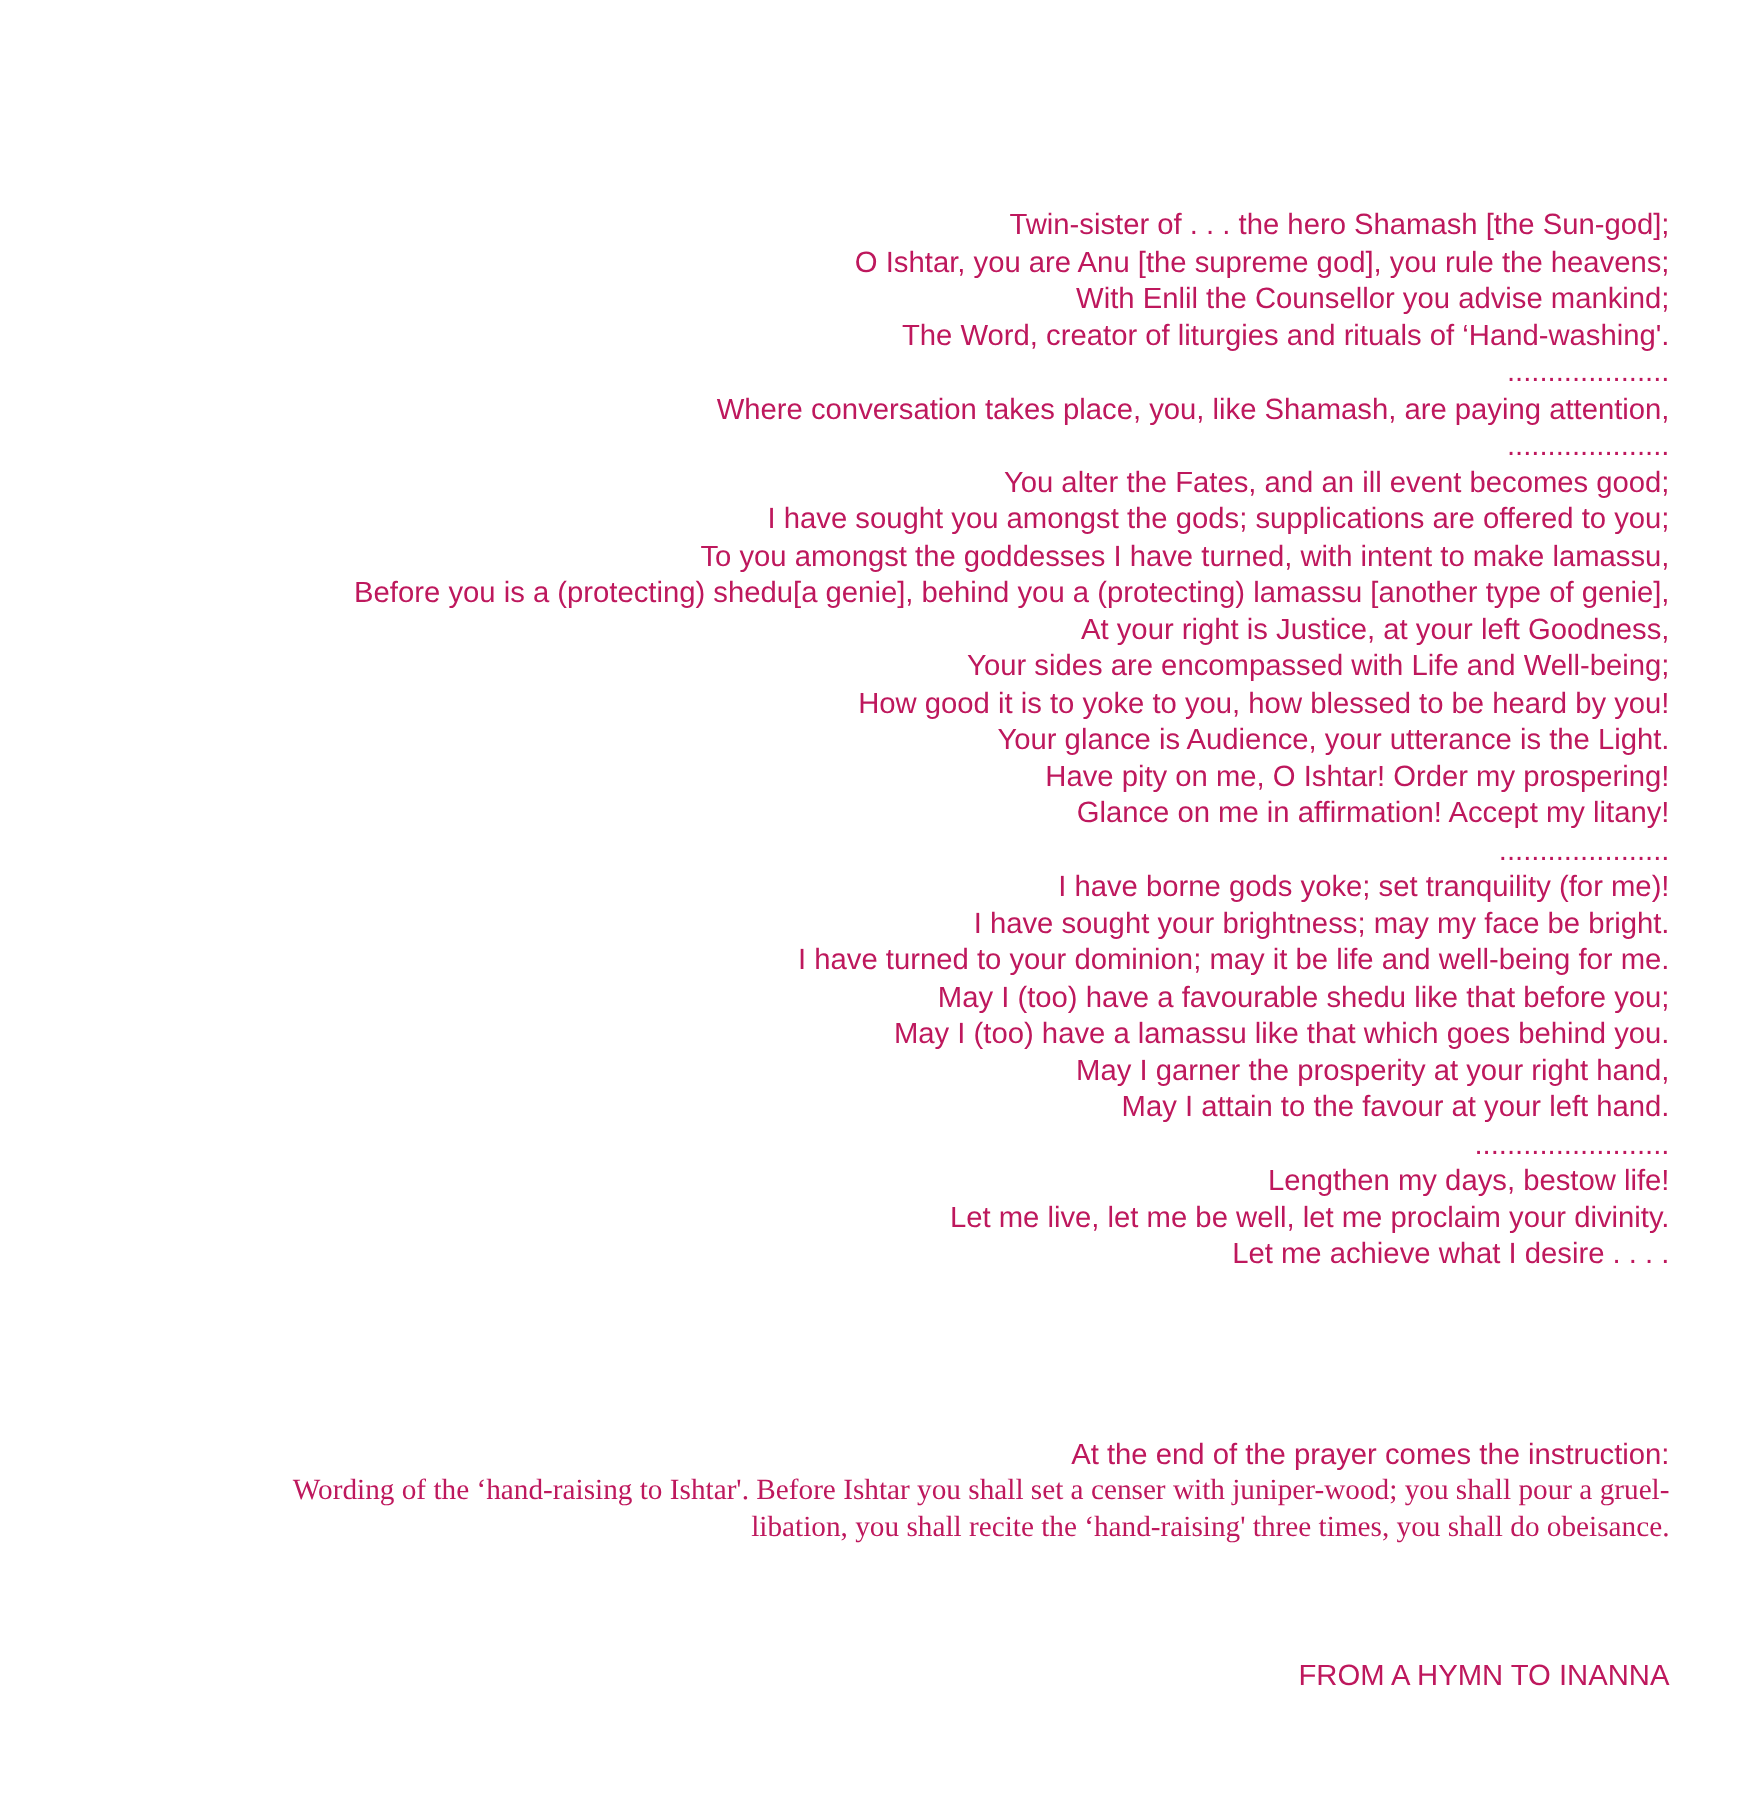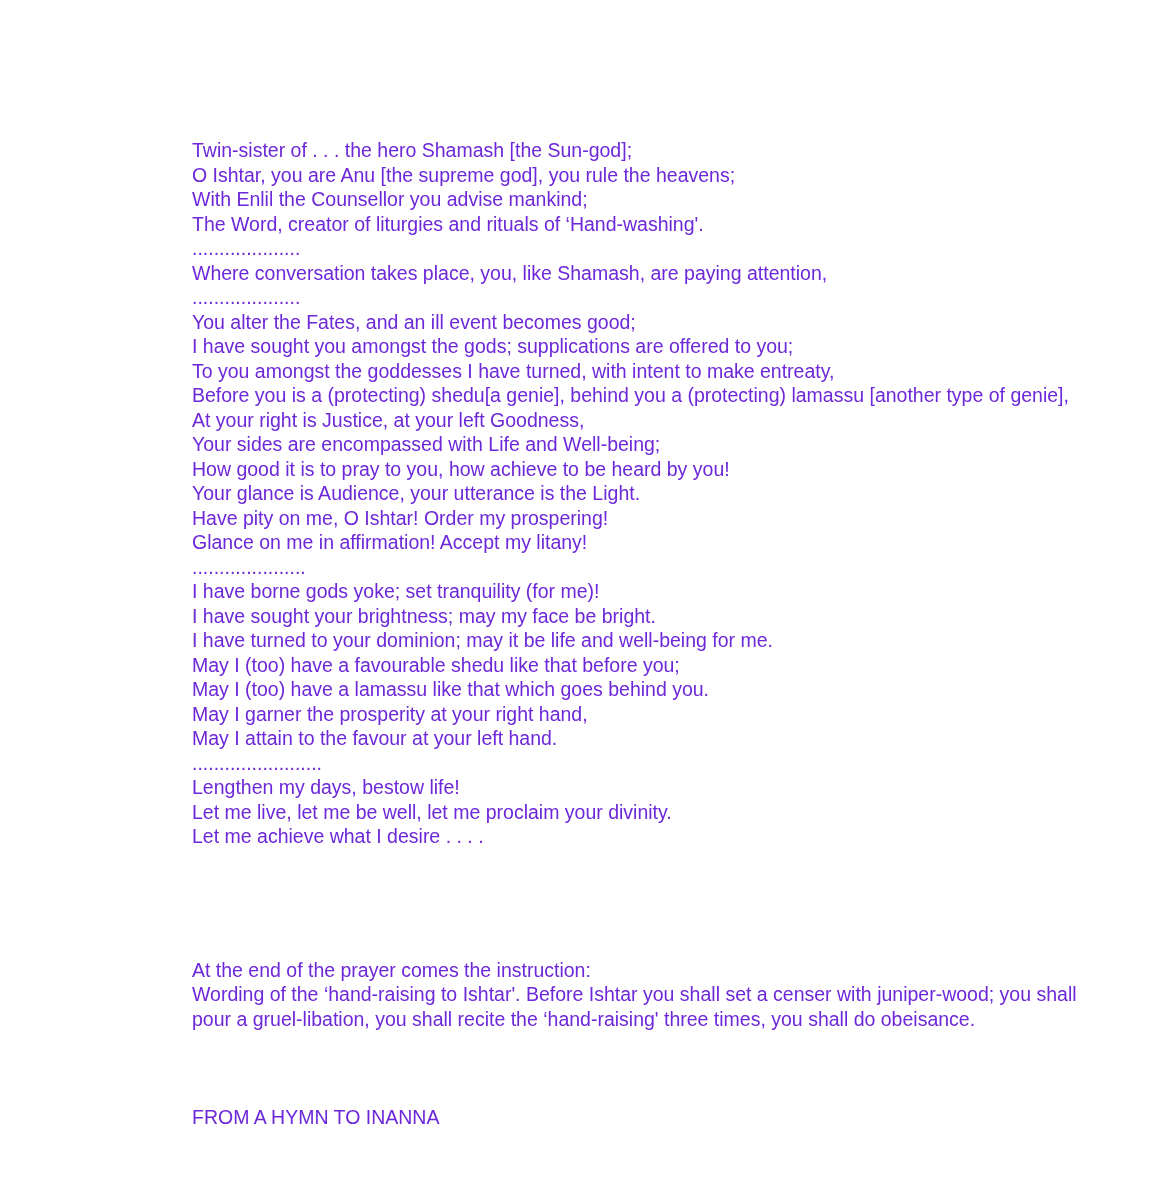--- a/index.html
+++ b/index.html
@@ -5,36 +5,38 @@
   html, body {
     margin: 0;
     padding: 0;
     background: #ffffff;
   }
   .page {
     position: relative;
     width: 1165px;
     height: 1201px;
     background: #ffffff;
-    color: #6d28d9;
+    color: #be185d;
     font-family: "Liberation Sans", "DejaVu Sans", sans-serif;
     font-size: 19.5px;
     line-height: 24.5px;
     box-sizing: border-box;
     padding: 138px 52px 0 192px;
     overflow: hidden;
+    text-align: right;
   }
   .line {
     white-space: pre-wrap;
   }
   .instruction-block {
     margin-top: 109px;
   }
   .instruction-body {
     white-space: pre-wrap;
+    font-family: Liberation Serif, serif;
   }
   .footer-title {
     margin-top: 74px;
     white-space: pre;
   }
 </style>
 </head>
 <body>
 
 <div class="page">
@@ -42,25 +44,25 @@
   <div class="poem">
       <div class="line">Twin-sister of . . . the hero Shamash [the Sun-god];</div>
       <div class="line">O Ishtar, you are Anu [the supreme god], you rule the heavens;</div>
       <div class="line">With Enlil the Counsellor you advise mankind;</div>
       <div class="line">The Word, creator of liturgies and rituals of ‘Hand-washing'.</div>
       <div class="line">....................</div>
       <div class="line">Where conversation takes place, you, like Shamash, are paying attention,</div>
       <div class="line">....................</div>
       <div class="line">You alter the Fates, and an ill event becomes good;</div>
       <div class="line">I have sought you amongst the gods; supplications are offered to you;</div>
-      <div class="line">To you amongst the goddesses I have turned, with intent to make entreaty,</div>
+      <div class="line">To you amongst the goddesses I have turned, with intent to make lamassu,</div>
       <div class="line">Before you is a (protecting) shedu[a genie], behind you a (protecting) lamassu [another type of genie],</div>
       <div class="line">At your right is Justice, at your left Goodness,</div>
       <div class="line">Your sides are encompassed with Life and Well-being;</div>
-      <div class="line">How good it is to pray to you, how achieve to be heard by you!</div>
+      <div class="line">How good it is to yoke to you, how blessed to be heard by you!</div>
       <div class="line">Your glance is Audience, your utterance is the Light.</div>
       <div class="line">Have pity on me, O Ishtar! Order my prospering!</div>
       <div class="line">Glance on me in affirmation! Accept my litany!</div>
       <div class="line">.....................</div>
       <div class="line">I have borne gods yoke; set tranquility (for me)!</div>
       <div class="line">I have sought your brightness; may my face be bright.</div>
       <div class="line">I have turned to your dominion; may it be life and well-being for me.</div>
       <div class="line">May I (too) have a favourable shedu like that before you;</div>
       <div class="line">May I (too) have a lamassu like that which goes behind you.</div>
       <div class="line">May I garner the prosperity at your right hand,</div>

